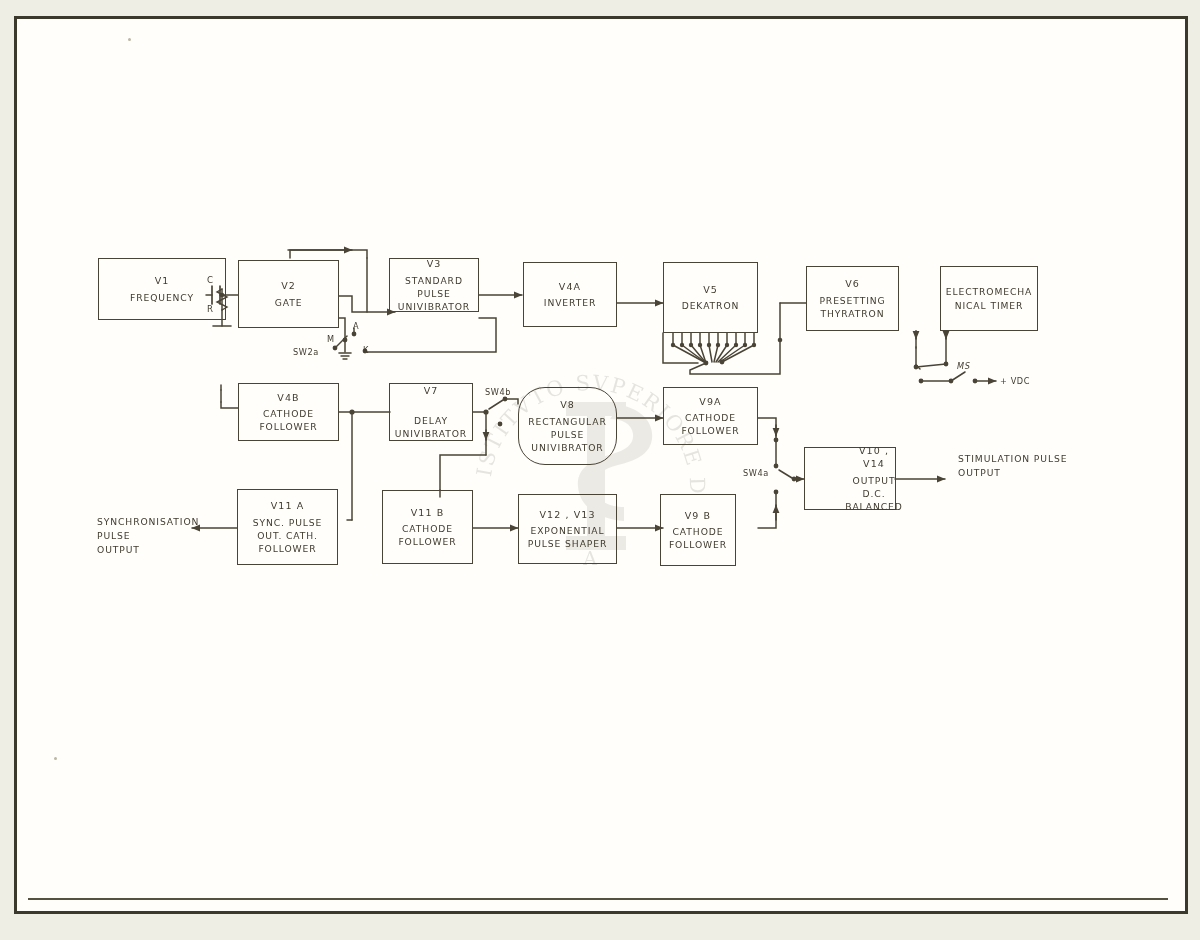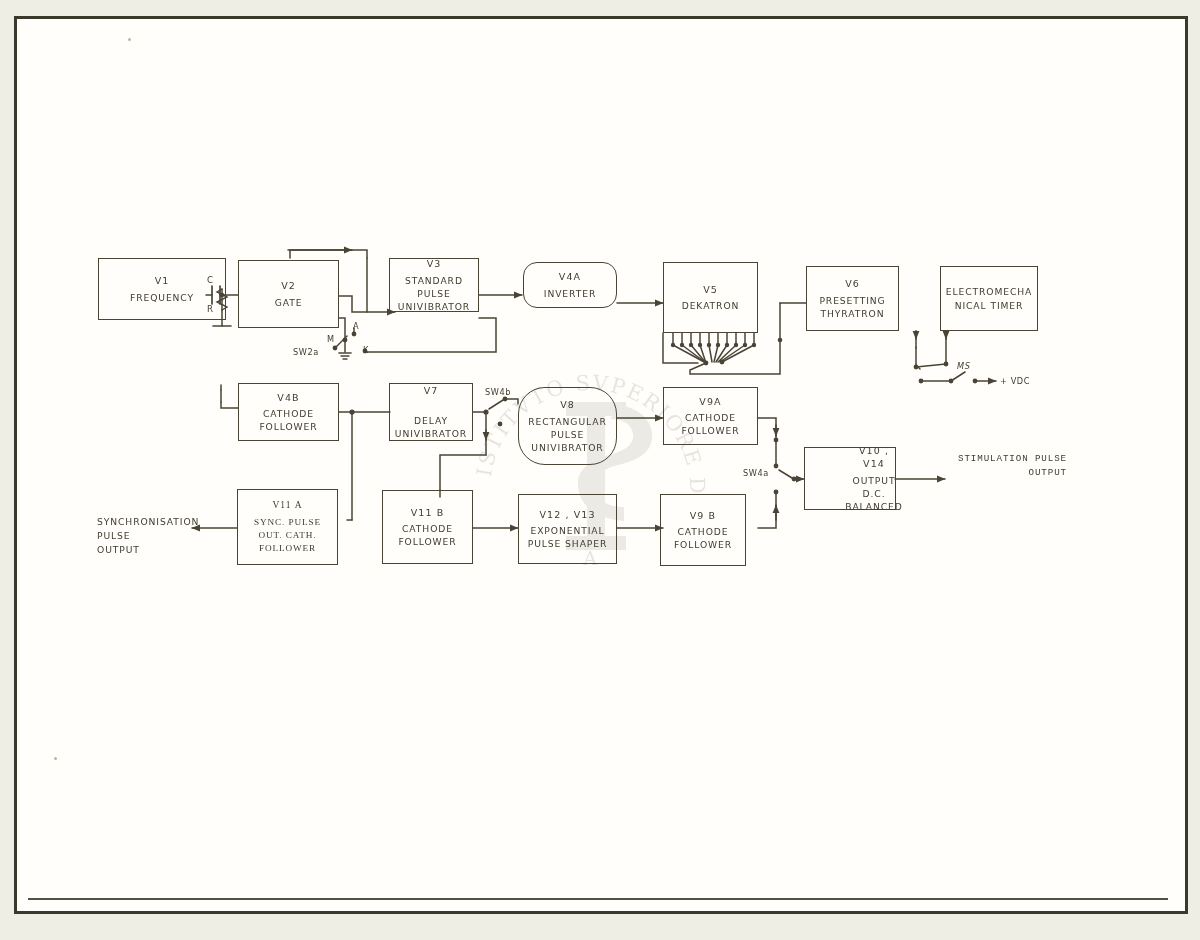--- a/index.html
+++ b/index.html
@@ -305,21 +305,21 @@
     <div class="nm">GATE</div>
   </div>
 
   <div class="blk" style="left:389px; top:258px; width:90px; height:54px;">
     <div class="ref">V3</div>
     <div class="nm">STANDARD
 PULSE
 UNIVIBRATOR</div>
   </div>
 
-  <div class="blk" style="left:523px; top:262px; width:94px; height:46px;border-radius:14px;">
+  <div class="blk" style="left:523px; top:262px; width:94px; height:65px;">
     <div class="ref">V4A</div>
     <div class="nm">INVERTER</div>
   </div>
 
   <div class="blk" style="left:663px; top:262px; width:95px; height:71px;">
     <div class="ref">V5</div>
     <div class="nm">DEKATRON</div>
   </div>
 
   <div class="blk" style="left:806px; top:266px; width:93px; height:65px;align-items:center;">
@@ -357,40 +357,40 @@
     <div class="nm">CATHODE
 FOLLOWER</div>
   </div>
 
   <div class="blk" style="left:804px; top:447px; width:92px; height:63px;padding-left:48px;">
     <div class="ref">V10 , V14</div>
     <div class="nm">OUTPUT
 D.C. BALANCED</div>
   </div>
 
-  <div class="blk" style="left:237px; top:489px; width:101px; height:76px;font-family:Liberation Serif, serif;">
+  <div class="blk" style="left:237px; top:489px; width:101px; height:76px;">
     <div class="ref">V11 A</div>
     <div class="nm">SYNC. PULSE
 OUT. CATH.
 FOLLOWER</div>
   </div>
 
   <div class="blk" style="left:382px; top:490px; width:91px; height:74px;">
     <div class="ref">V11 B</div>
     <div class="nm">CATHODE
 FOLLOWER</div>
   </div>
 
   <div class="blk" style="left:518px; top:494px; width:99px; height:70px;">
     <div class="ref">V12 , V13</div>
     <div class="nm">EXPONENTIAL
 PULSE SHAPER</div>
   </div>
 
-  <div class="blk" style="left:660px; top:494px; width:86px; height:72px;">
+  <div class="blk" style="left:660px; top:494px; width:76px; height:72px;">
     <div class="ref">V9 B</div>
     <div class="nm">CATHODE
 FOLLOWER</div>
   </div>
 
   <div class="lbl rc" style="left:207px; top:274px;">C</div>
   <div class="lbl rc" style="left:207px; top:303px;">R</div>
 
   <div class="lbl sm" style="left:293px; top:346px;">SW2a</div>
   <div class="lbl sm" style="left:327px; top:333px;">M</div>
@@ -399,16 +399,16 @@
 
   <div class="lbl sm" style="left:485px; top:386px;">SW4b</div>
   <div class="lbl sm" style="left:743px; top:467px;">SW4a</div>
 
   <div class="lbl sm" style="left:957px; top:360px;font-style:italic;">MS</div>
   <div class="lbl sm" style="left:1000px; top:375px;">+ VDC</div>
 
   <div class="lbl" style="left:97px; top:505px;margin-top:10px;">SYNCHRONISATION
 PULSE
 OUTPUT</div>
-  <div class="lbl" style="left:958px; top:452px; text-align:right;font-family:Liberation Mono, monospace;">STIMULATION PULSE
+  <div class="lbl" style="left:958px; top:452px; text-align:left;">STIMULATION PULSE
 OUTPUT</div>
 
 </div>
 
 </body></html>

